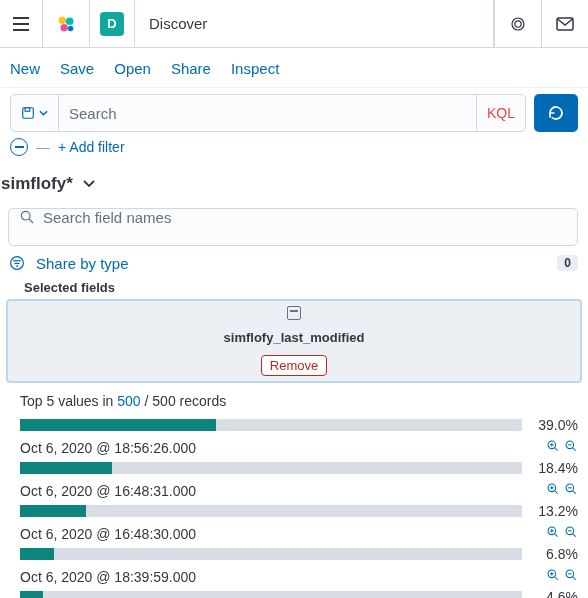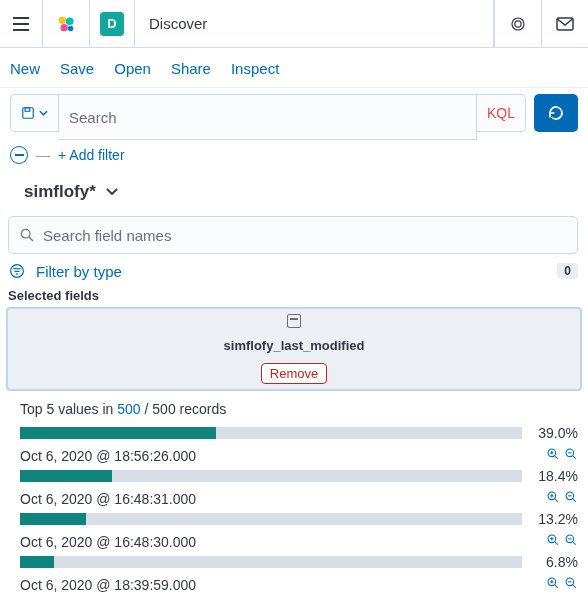--- a/index.html
+++ b/index.html
@@ -51,21 +51,21 @@
 
   .searchrow {
     display: flex; padding: 6px 10px 6px 10px; gap: 0; align-items: stretch;
   }
   .saved-btn {
     display:flex; align-items:center; gap:4px;
     border:1px solid #cfd6e4; border-radius:5px 0 0 5px;
     padding: 0 10px; height:38px; background:#fbfcfd; color:#006bb4;
   }
   .search-input {
-    flex:1; height:46px; border:1px solid #cfd6e4; border-left:none;
+    flex:1; height:38px; border:1px solid #cfd6e4; border-left:none;
     padding: 0 10px; font-size:15px; color:#69707d; background:#fbfcfd;
     display:flex; align-items:center;
   }
   .kql-btn {
     height:38px; border:1px solid #cfd6e4; border-left:none;
     border-radius:0 5px 5px 0; padding:0 10px; display:flex; align-items:center;
     font-size:14px; color:#ef4444; background:#fbfcfd;
   }
   .refresh-btn {
     margin-left:8px; width:44px; height:38px; border-radius:5px;
@@ -77,42 +77,42 @@
     padding: 0 10px 8px 10px; color:#006bb4; font-size:14px;
   }
   .filter-circ {
     width:18px; height:18px; border-radius:50%; border:1.5px solid #006bb4;
     display:flex; align-items:center; justify-content:center;
   }
   .filter-circ span { width:9px; height:1.5px; background:#006bb4; }
   .dash { color:#98a2b3; }
 
   .index-row {
-    padding: 10px 10px 10px 24px; display:flex; align-items:center; gap:10px;
+    padding: 10px 10px 10px 1px; display:flex; align-items:center; gap:10px;
     font-size:17px; font-weight:700;
   }
   .chev { color:#343741; }
 
   .field-search {
     margin: 4px 10px 8px 8px; height:38px; border:1px solid #cfd6e4;
-    border-radius:5px; display:flex; align-items:center; gap:8px;
+    border-radius:5px; display:flex; align-items:flex-start; gap:8px;
     padding:0 10px; color:#69707d; font-size:15px; background:#fbfcfd;
   }
 
   .type-row {
     margin: 4px 10px 8px 8px; display:flex; align-items:center; gap:10px;
   }
   .type-row .label { color:#006bb4; font-size:15px; flex:1; }
   .badge0 {
     margin-left:auto; background:#e9edf3; border-radius:4px; padding:1px 7px;
     font-size:12px; color:#343741; font-weight:600;
   }
 
   .section-h {
-    padding: 0 8px 4px 8px; font-size:13px; font-weight:700;
+    padding: 0 8px 4px 24px; font-size:13px; font-weight:700;
   }
 
   .sel-field {
     margin: 0 6px 4px 6px; border:2px solid #bcd6ea; border-radius:4px;
     background:#eceff4; display:flex; align-items:center;
     padding:5px 8px; gap:10px;flex-direction:column;
   }
   .dateicon {
     width:14px; height:14px; border:1.5px solid #6a6f7b; border-radius:2px;
     position:relative; background:#eceff4;
@@ -245,21 +245,21 @@
   <span>Search field names</span>
 </div>
 
 <div class="type-row">
   <svg width="18" height="18" viewBox="0 0 24 24">
     <circle cx="12" cy="12" r="8.5" fill="none" stroke="#006bb4" stroke-width="1.6"></circle>
     <line x1="7" y1="9" x2="17" y2="9" stroke="#006bb4" stroke-width="1.6"></line>
     <line x1="8.5" y1="12.5" x2="15.5" y2="12.5" stroke="#006bb4" stroke-width="1.6"></line>
     <line x1="10.5" y1="16" x2="13.5" y2="16" stroke="#006bb4" stroke-width="1.6"></line>
   </svg>
-  <span class="label">Filter by type</span>
+  <span class="label">Share by type</span>
   <span class="badge0">0</span>
 </div>
 
 <div class="section-h">Selected fields</div>
 <div class="sel-field">
   <div class="dateicon"></div>
   <span class="name">simflofy_last_modified</span>
   <button class="remove-btn">Remove</button>
 </div>
 

